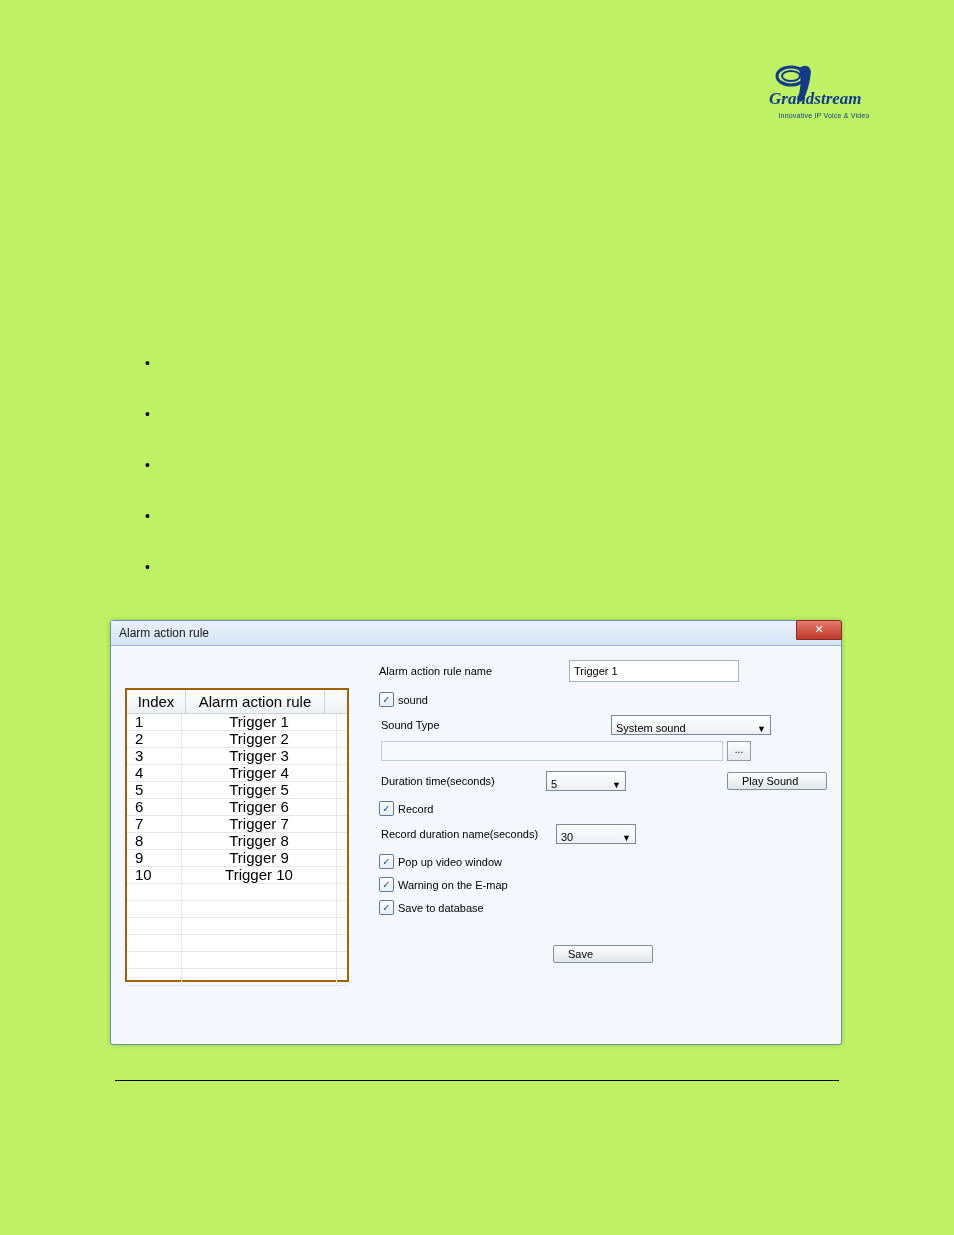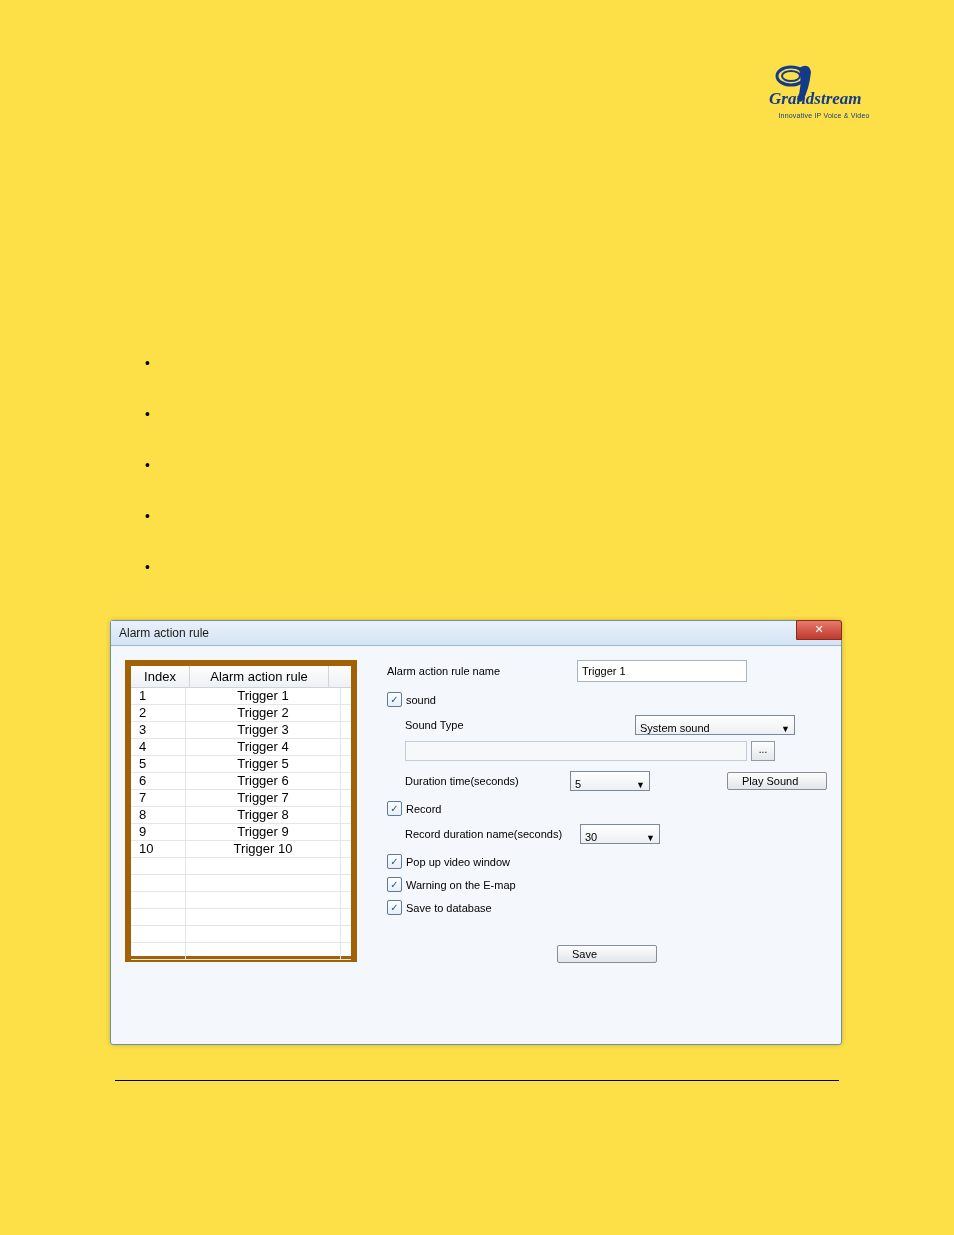--- a/index.html
+++ b/index.html
@@ -7,21 +7,21 @@
     padding: 0;
     font-family: "Segoe UI", Tahoma, sans-serif;
     font-size: 12px;
     background: #fff;
     color: #000;
   }
   .page {
     width: 954px;
     height: 1235px;
     position: relative;
-    background: #fde047;
+    background: #bef264;
   }
   .logo {
     position: absolute;
     top: 60px;
     right: 70px;
     width: 120px;
     text-align: center;
   }
   .logo svg { display: block; margin: 0 auto; }
   .logo .tag {
@@ -87,24 +87,25 @@
     cursor: pointer;
   }
   .dialog-body {
     display: flex;
     padding: 14px;
     min-height: 370px;
   }
   
   .rule-table {
     width: 220px;
-    border: 6px solid #a16207;
+    border: 2px solid #a16207;
     background: #fff;
     height: 290px;
-    font-size: 13px;
+    font-size: 15px;
+    margin-top: 28px;
   }
   .rule-table .hdr {
     display: flex;
     background: linear-gradient(#fdfdfd,#eef1f4);
     border-bottom: 1px solid #cfd4da;
   }
   .rule-table .hdr div {
     border-right: 1px solid #cfd4da;
     padding: 3px 6px;
     text-align: center;
@@ -144,21 +145,21 @@
     height: 13px;
     border: 1px solid #5c7a99;
     background: linear-gradient(#fff,#e7eef6);
     border-radius:2px;
     display:inline-flex;
     align-items:center;
     justify-content:center;
     font-size:10px;
     color:#1e5aa0;
   }
-  .indent { margin-left: 18px; }
+  .indent { margin-left: 2px; }
   .select {
     display:inline-flex;
     align-items:flex-end;
     justify-content:space-between;
     height: 18px;
     border: 1px solid #7a8a9a;
     background: linear-gradient(#fff,#eceff3);
     padding: 0 4px;
     font-size:11px;
     min-width: 70px;

